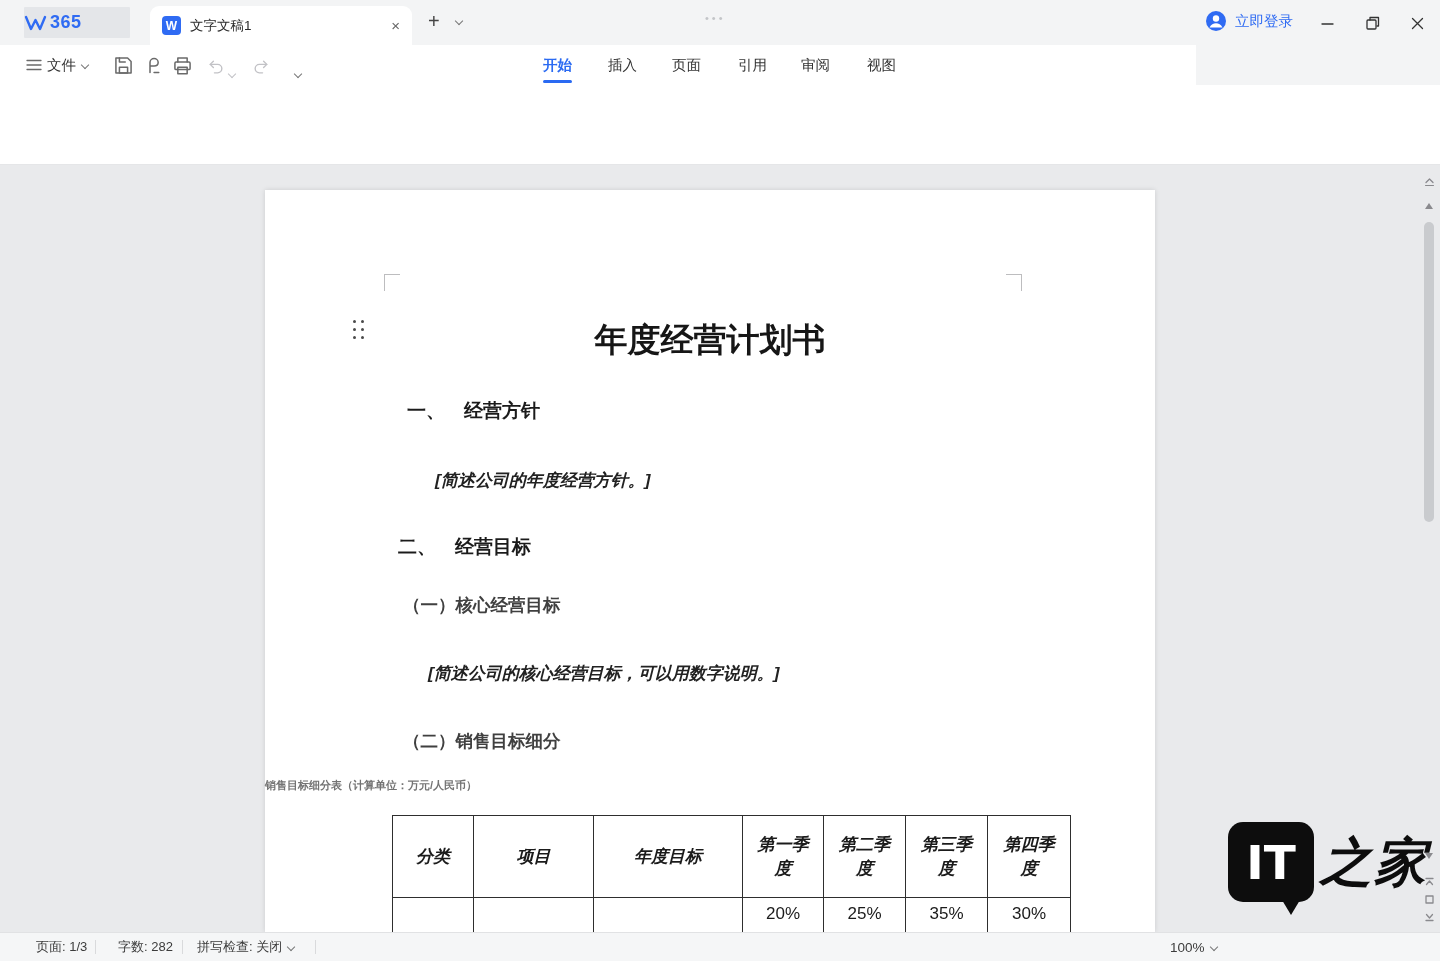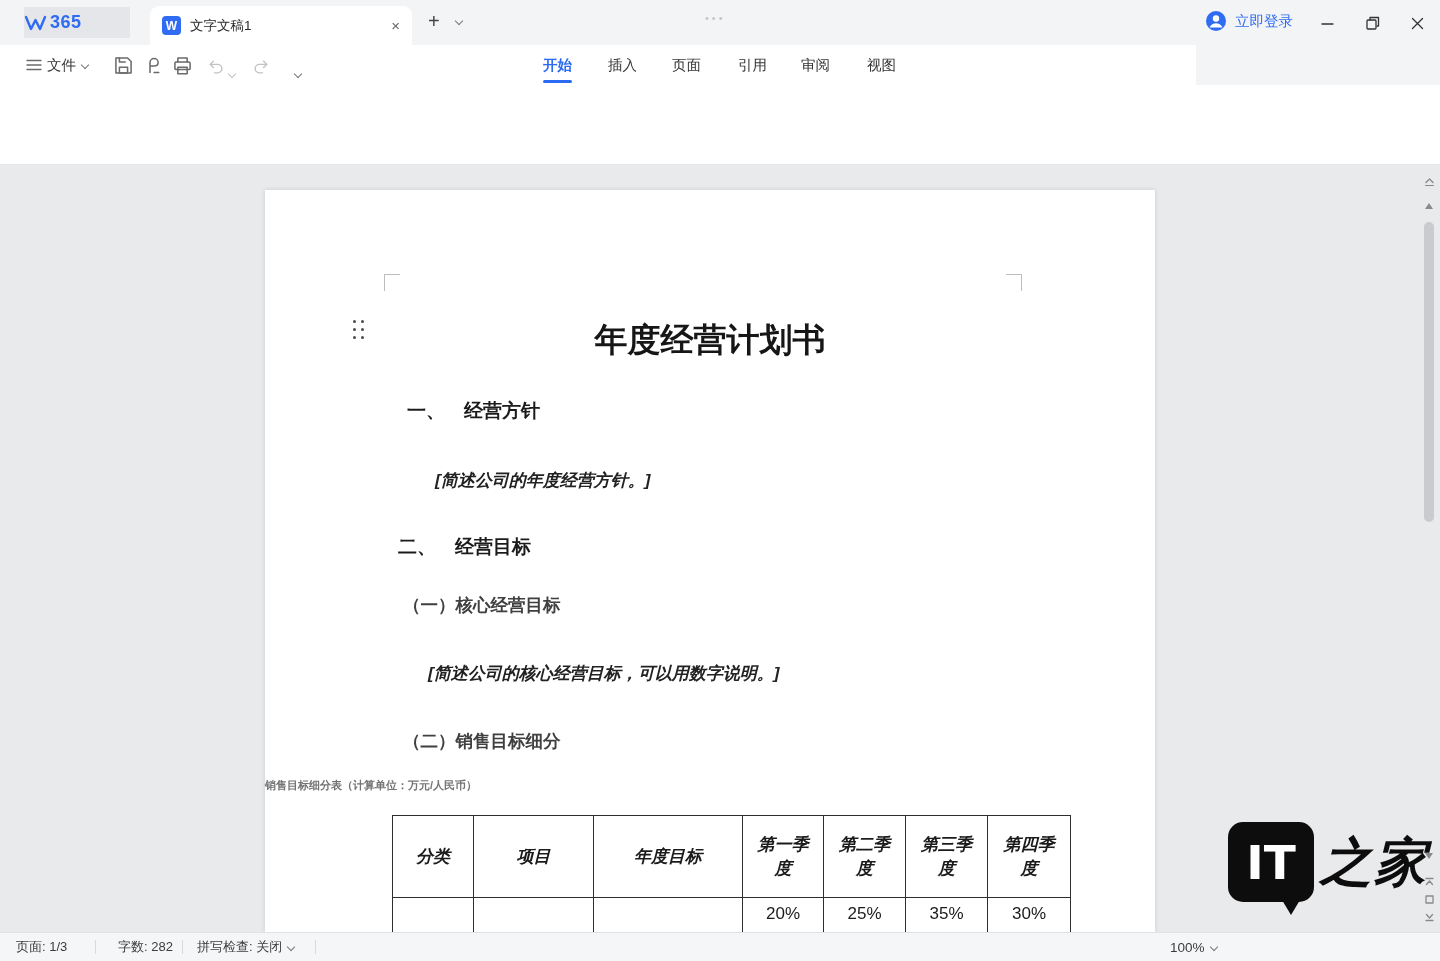--- a/index.html
+++ b/index.html
@@ -534,21 +534,21 @@
     </span>
     <span class="pgnav" style="top:744px;">
       <svg width="11" height="11" viewBox="0 0 11 11" class="ic" style="stroke:#8a8a8e;">
           <path d="M2.5 2.5l3 3.5 3-3.5M2 8.5h7"></path>
         </svg>
     </span>
   </div>
 </div>
 
 <div id="statusbar">
-  <div class="sitem" style="left:16px;">
+  <div class="sitem" style="left:36px;">
       <span>页面: 1/3</span>
     </div>
   <div class="ssep" style="left:95px;"></div>
   <div class="sitem" style="left:118px;">
       <span>字数: 282</span>
     </div>
   <div class="ssep" style="left:182px;"></div>
   <div class="sitem" style="left:197px;">
     <span>拼写检查: 关闭</span>
       <span class="chev"></span>

